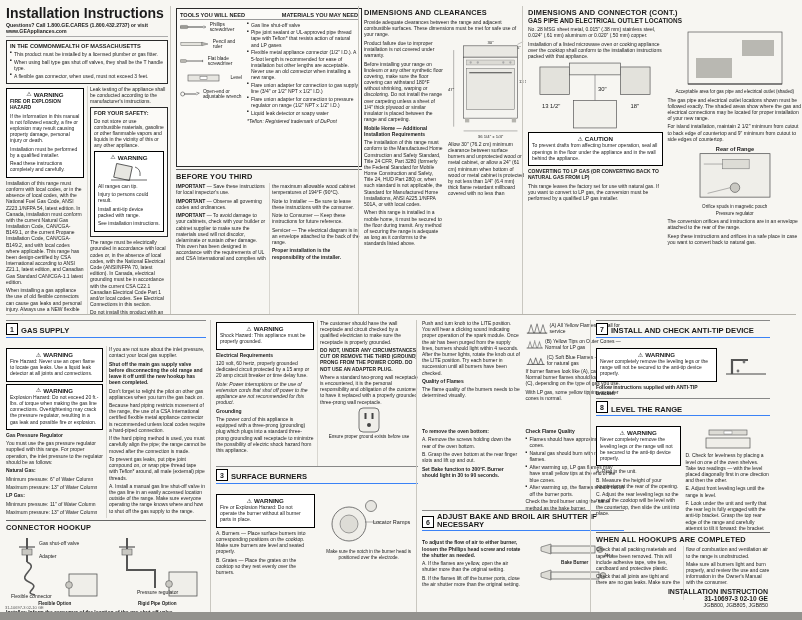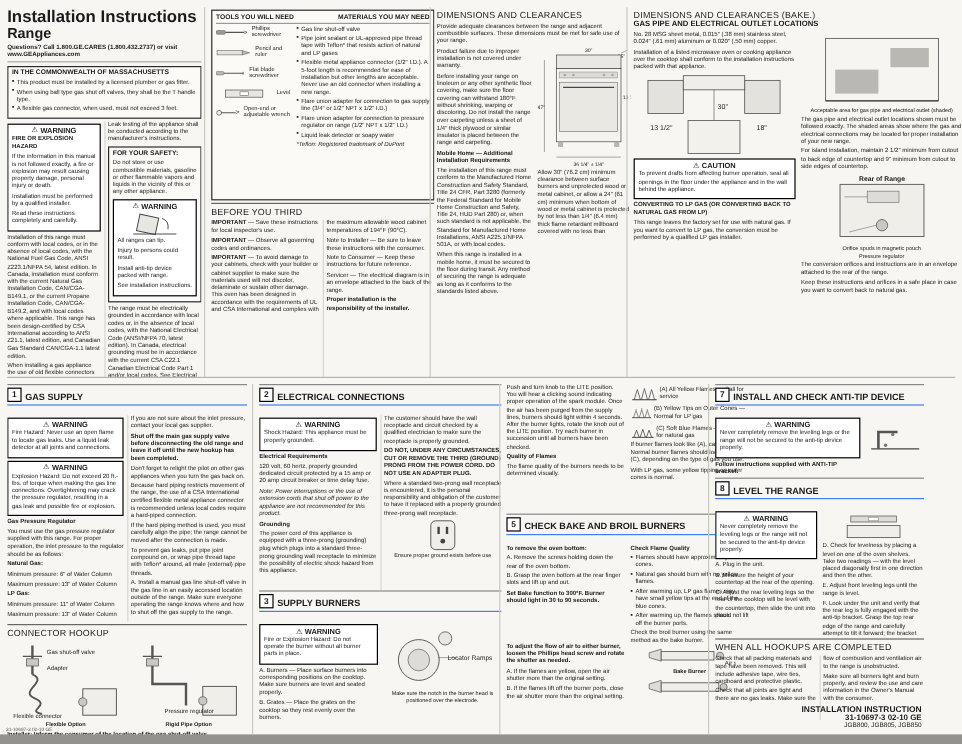--- a/index.html
+++ b/index.html
@@ -6,21 +6,21 @@
   body{width:802px;height:620px;background:#93928e;font-family:"Liberation Sans","DejaVu Sans",sans-serif}
   #page{position:relative;width:802px;height:612px;background:#f7f6f2;color:#1b1b1b;overflow:hidden}
   .col{position:absolute;overflow:hidden}
   .vr{border-left:1px solid #c9c7c0;padding-left:5px}
   .h1{font-size:14px;font-weight:bold;line-height:1.05}
   .h2{font-size:12px;font-weight:bold;margin-bottom:2px}
   .q{font-size:5.2px;font-weight:bold;margin:1px 0 3px;border-bottom:.5px solid #aaa;padding-bottom:2px}
   .p{font-size:5px;line-height:1.24;margin:0 0 2.2px}
   .b{font-weight:bold}
   .i{font-style:italic}
-  .bigh{font-size:7.4px;font-weight:normal;letter-spacing:.2px;margin:2px 0 2px;border-top:1px solid #666;padding-top:2px}
+  .bigh{font-size:7.4px;font-weight:bold;letter-spacing:.2px;margin:2px 0 2px;border-top:1px solid #666;padding-top:2px}
   .bigh2{font-size:6.4px;font-weight:bold;margin:0 0 2px}
   .box{border:1px solid #2a2a2a;padding:2.5px 3px;margin:2px 0;background:#fbfaf7;break-inside:avoid}
   .bt{font-size:5.6px;font-weight:bold;margin-bottom:1.5px}
   .ul{list-style:none;margin:0;padding:0}
   .ul li{font-size:5px;line-height:1.22;margin:0 0 1.8px;padding-left:4px;position:relative}
   .ul li::before{content:"■";position:absolute;left:0;top:.5px;font-size:3px;color:#222}
   .warnbox{border:1.2px solid #000;padding:2px 3px;margin:2px 0;background:#fff;break-inside:avoid}
   .wh{display:flex;justify-content:center;align-items:center;gap:2px;font-size:6.2px;font-weight:bold}
   .tri{font-size:6px;line-height:1}
   .c2{column-count:2;column-gap:6px;column-rule:.5px solid #d8d6d0;overflow:hidden}
@@ -44,21 +44,20 @@
   svg{display:block;margin:0 auto}
   svg text{font-family:"Liberation Sans",sans-serif}
 </style>
 </head>
 <body>
 
 <div id="page">
 
   <div class="col" style="left:6px;top:6px;width:162px;height:308px">
     <div class="h1">Installation Instructions</div>
-    <div class="h2">Range</div>
     <div class="q">Questions? Call 1.800.GE.CARES (1.800.432.2737) or visit www.GEAppliances.com</div>
 
     <div class="box">
       <div class="bt">IN THE COMMONWEALTH OF MASSACHUSETTS</div>
       <ul class="ul">
         <li>This product must be installed by a licensed plumber or gas fitter.</li>
         <li>When using ball type gas shut off valves, they shall be the T handle type.</li>
         <li>A flexible gas connector, when used, must not exceed 3 feet.</li>
       </ul>
     </div>
@@ -210,21 +209,21 @@
           <line x1="22" y1="128" x2="98" y2="128" stroke="#555" stroke-width="0.6"></line>
           <text x="60" y="138" font-size="6" text-anchor="middle" fill="#222">36 1/4" ± 1/4"</text>
           <text x="100" y="60" font-size="6" fill="#222">13 1/2"</text>
         </svg>
         <div class="p">Allow 30" (76.2 cm) minimum clearance between surface burners and unprotected wood or metal cabinet, or allow a 24" (61 cm) minimum when bottom of wood or metal cabinet is protected by not less than 1/4" (6.4 mm) thick flame retardant millboard covered with no less than</div>
       </div>
     </div>
   </div>
 
   <div class="col vr" style="left:522px;top:6px;width:274px;height:308px">
-    <div class="bigh" style="border-top:none;margin-top:0;margin-bottom:0">DIMENSIONS AND CLEARANCES (BAKE.)</div>
+    <div class="bigh" style="border-top:none;margin-top:0;margin-bottom:0">DIMENSIONS AND CONNECTOR (CONT.)</div>
     <div class="bigh2">GAS PIPE AND ELECTRICAL OUTLET LOCATIONS</div>
     <div class="flex">
       <div class="half">
         <div class="p">No. 28 MSG sheet metal, 0.015" (.38 mm) stainless steel, 0.024" (.61 mm) aluminum or 0.020" (.50 mm) copper.</div>
         <div class="p">Installation of a listed microwave oven or cooking appliance over the cooktop shall conform to the installation instructions packed with that appliance.</div>
         <div class="fig">
           <svg viewBox="0 0 120 70" width="118" height="69">
             <rect x="4" y="6" width="30" height="28" fill="#e3e2dc" stroke="#555" stroke-width="0.7"></rect>
             <rect x="86" y="6" width="30" height="28" fill="#e3e2dc" stroke="#555" stroke-width="0.7"></rect>
             <rect x="34" y="2" width="52" height="12" fill="#efeee9" stroke="#555" stroke-width="0.7"></rect>
@@ -342,24 +341,20 @@
           <circle cx="58" cy="48" r="3.4" fill="#c9c8c2" stroke="#555" stroke-width="0.6"></circle>
           <text x="26" y="58" font-size="5" fill="#222">Pressure regulator</text>
         </svg>
         <div class="cap b">Rigid Pipe Option</div>
       </div>
     </div>
     <div class="p b">Installer: Inform the consumer of the location of the gas shut-off valve.</div>
   </div>
 
   <div class="col vr" style="left:210px;top:320px;width:202px;height:296px">
-    <div class="sh">
-      <div class="num">2</div>
-      <div class="sht">ELECTRICAL CONNECTIONS</div>
-    </div>
     <div class="c2" style="height:146px">
       <div class="warnbox">
         <div class="wh">
             <span class="tri">⚠</span>
             <span>WARNING</span>
           </div>
         <div class="p">Shock Hazard: This appliance must be properly grounded.</div>
       </div>
       <div class="p b">Electrical Requirements</div>
       <div class="p">120 volt, 60 hertz, properly grounded dedicated circuit protected by a 15 amp or 20 amp circuit breaker or time delay fuse.</div>
@@ -375,21 +370,21 @@
           <rect x="6.5" y="6" width="2" height="6" fill="#444"></rect>
           <rect x="13.5" y="6" width="2" height="6" fill="#444"></rect>
           <circle cx="11" cy="18" r="2" fill="#444"></circle>
         </svg>
         <div class="cap">Ensure proper ground exists before use</div>
       </div>
     </div>
 
     <div class="sh">
       <div class="num">3</div>
-      <div class="sht">SUPPLY BURNERS</div>
+      <div class="sht">SURFACE BURNERS</div>
     </div>
     <div class="flex">
       <div class="half">
         <div class="warnbox">
           <div class="wh">
               <span class="tri">⚠</span>
               <span>WARNING</span>
             </div>
           <div class="p">Fire or Explosion Hazard: Do not operate the burner without all burner parts in place.</div>
         </div>
@@ -439,43 +434,43 @@
               <path d="M3,14 L6,6 L9,14 M10,14 L13,5 L16,14 M17,14 L20,6 L23,14" fill="none" stroke="#444" stroke-width="0.9"></path>
               <line x1="1" y1="14" x2="25" y2="14" stroke="#333" stroke-width="1"></line>
             </svg>
           <div class="p" style="margin:0">(C) Soft Blue Flames — Normal for natural gas</div>
         </div>
         <div class="p">If burner flames look like (A), call for service. Normal burner flames should look like (B) or (C), depending on the type of gas you use.</div>
         <div class="p">With LP gas, some yellow tipping on outer cones is normal.</div>
       </div>
     </div>
 
-    <div class="sh">
-      <div class="num">5</div>
-      <div class="sht">CHECK BAKE AND BROIL BURNERS</div>
-    </div>
     <div class="flex" style="height:82px;overflow:hidden">
       <div class="half">
         <div class="p b">To remove the oven bottom:</div>
         <div class="p">A. Remove the screws holding down the rear of the oven bottom.</div>
         <div class="p">B. Grasp the oven bottom at the rear finger slots and lift up and out.</div>
         <div class="p b">Set Bake function to 300°F. Burner should light in 30 to 90 seconds.</div>
       </div>
       <div class="half">
         <div class="p b">Check Flame Quality</div>
         <ul class="ul">
           <li>Flames should have approximately 1" blue cones.</li>
           <li>Natural gas should burn with no yellow flames.</li>
           <li>After warming up, LP gas flames may have small yellow tips at the end of the blue cones.</li>
           <li>After warming up, the flames should not lift off the burner ports.</li>
         </ul>
         <div class="p">Check the broil burner using the same method as the bake burner.</div>
       </div>
     </div>
 
+    <div class="sh">
+      <div class="num">6</div>
+      <div class="sht">ADJUST BAKE AND BROIL AIR SHUTTER IF NECESSARY</div>
+    </div>
     <div class="flex">
       <div class="half">
         <div class="p b">To adjust the flow of air to either burner, loosen the Phillips head screw and rotate the shutter as needed.</div>
         <div class="p">A. If the flames are yellow, open the air shutter more than the original setting.</div>
         <div class="p">B. If the flames lift off the burner ports, close the air shutter more than the original setting.</div>
 
       </div>
       <div class="half">
         <div class="fig">
           <svg viewBox="0 0 76 18" width="76" height="18">

